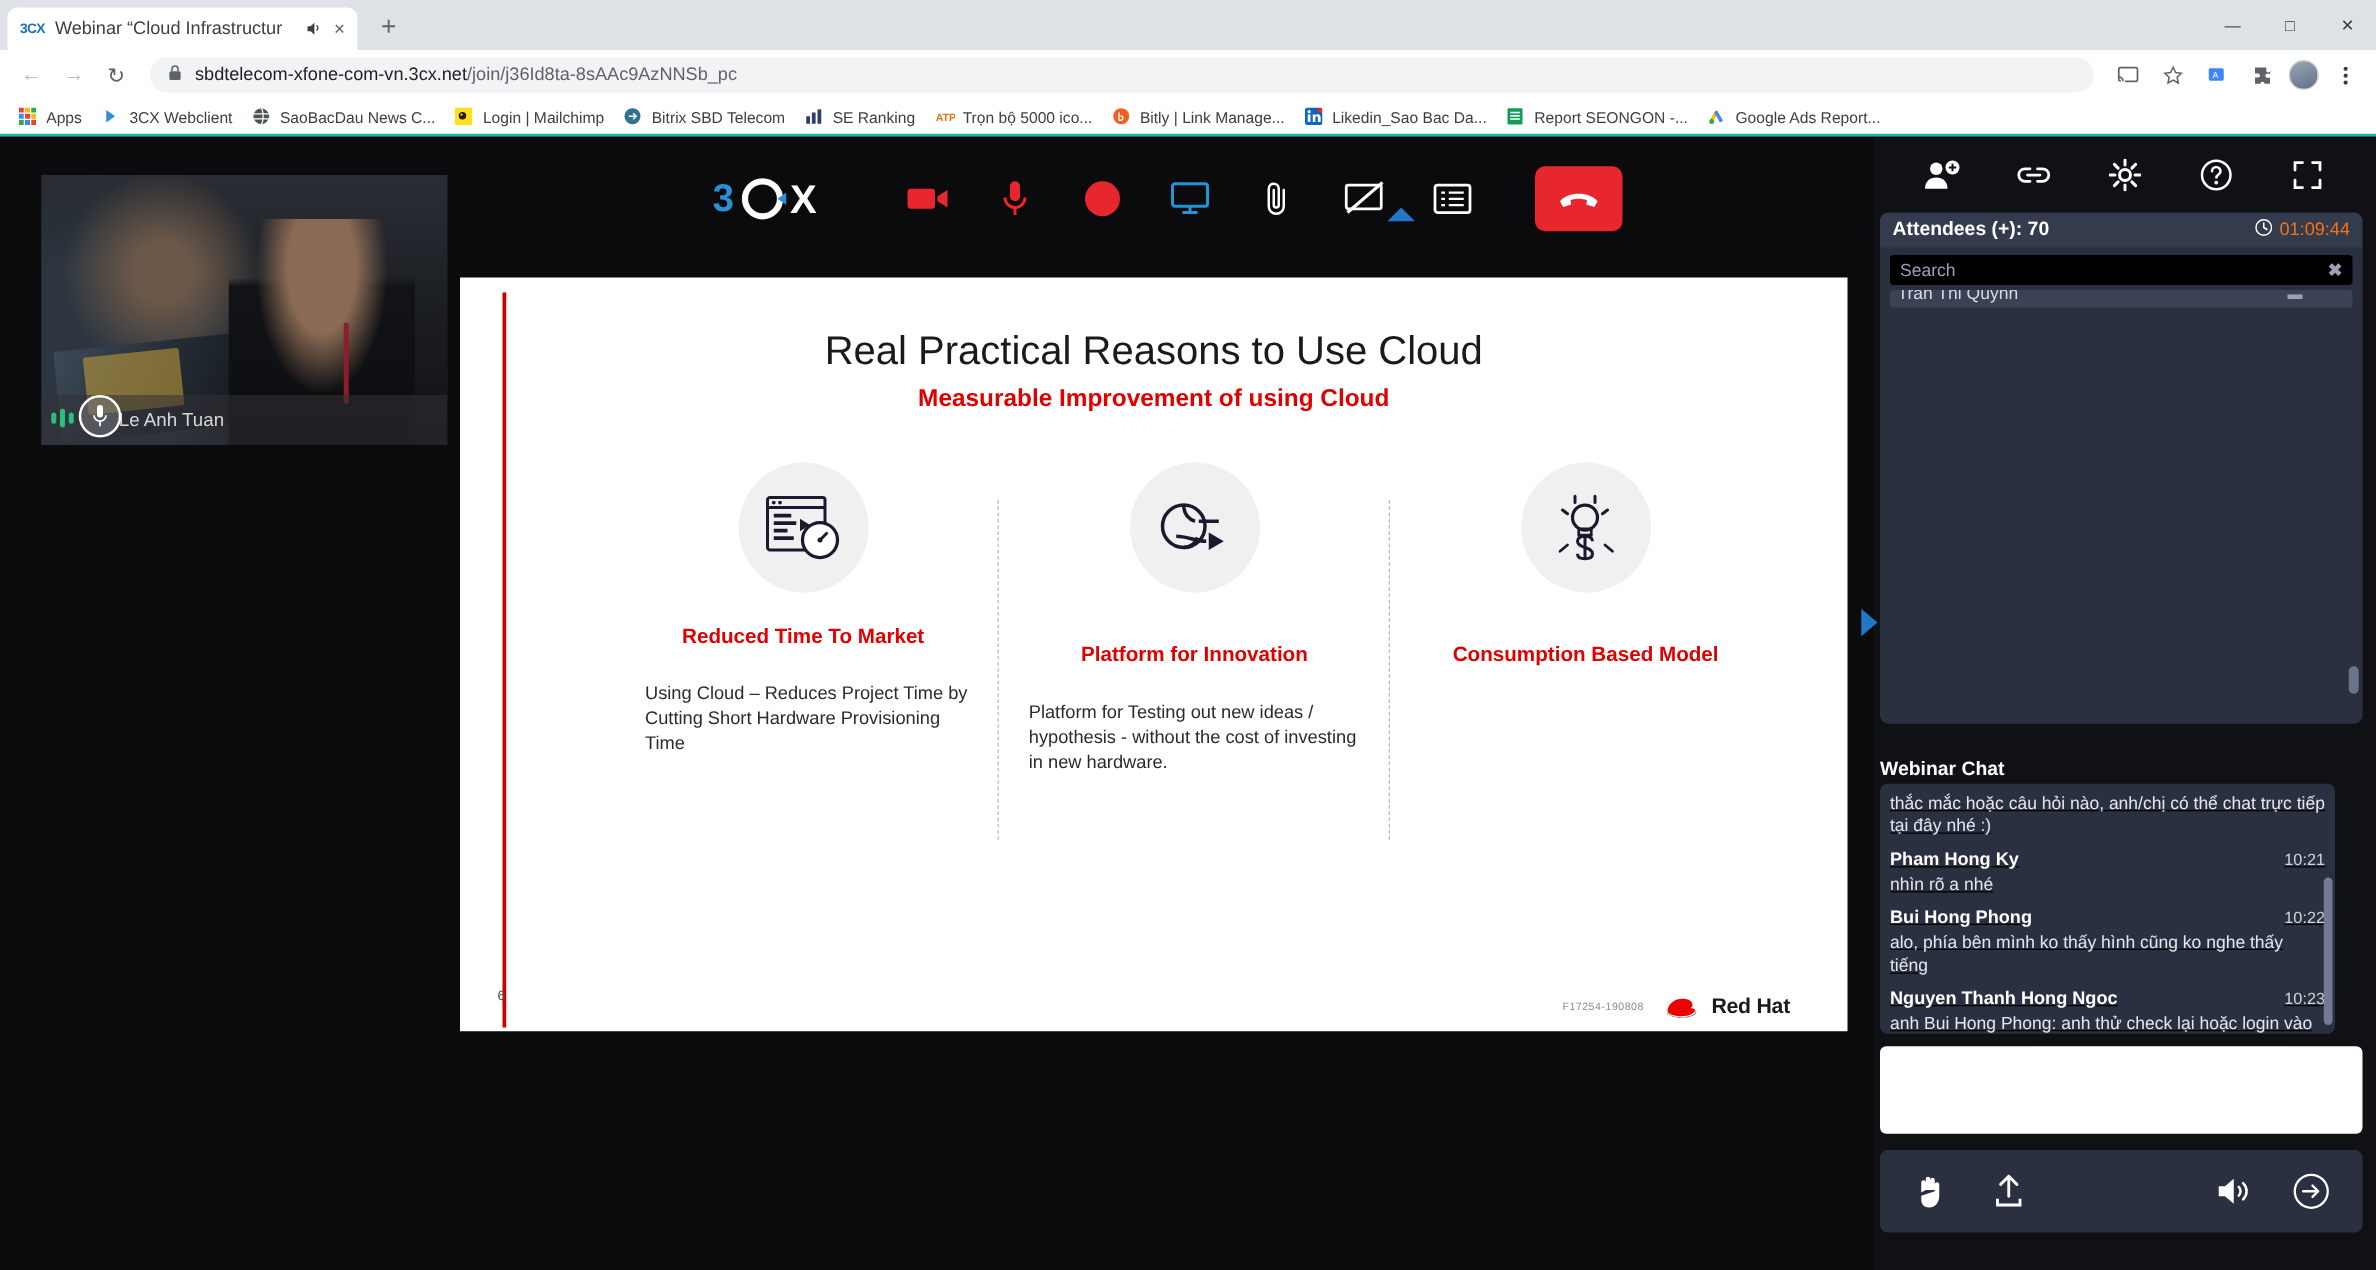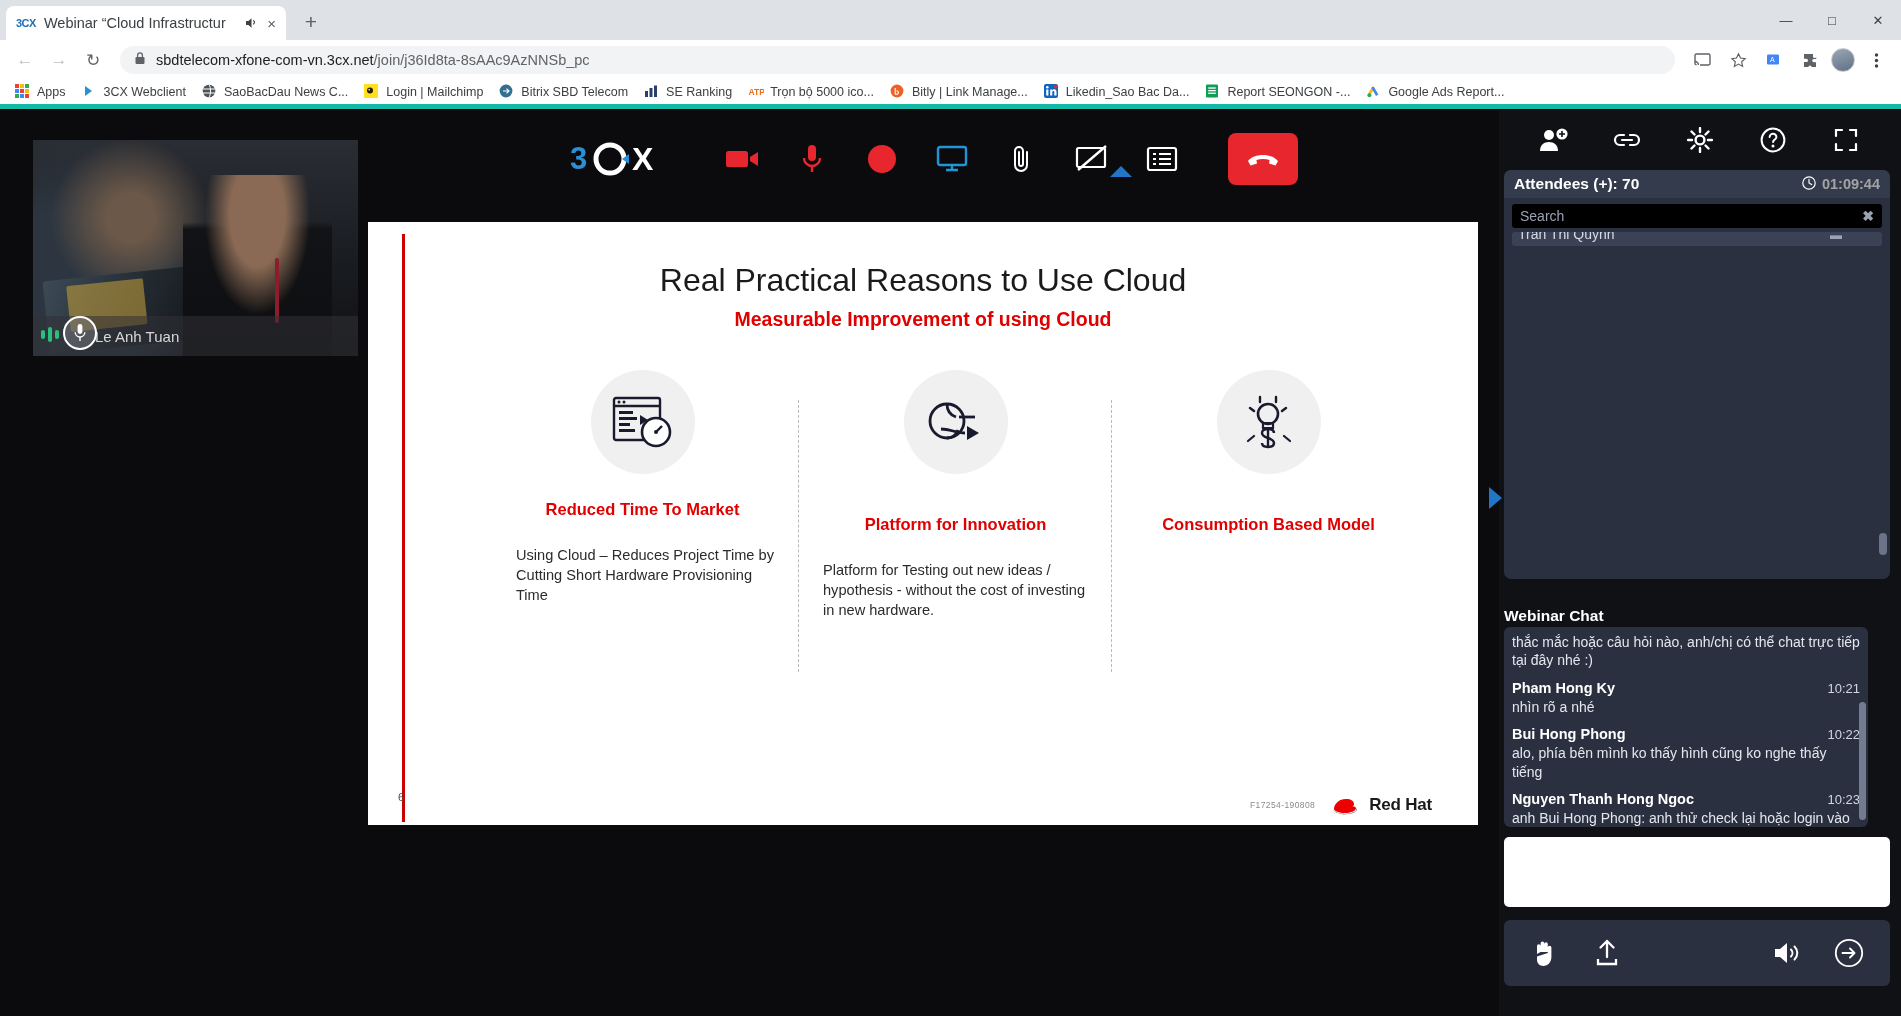--- a/index.html
+++ b/index.html
@@ -63,21 +63,21 @@
   .url-text .dim2 { color: #5f6368; }
   .omni-right { display: flex; align-items: center; gap: 6px; flex: 0 0 auto; }
   .avatar-circ {
     width: 24px; height: 24px; border-radius: 50%;
     background: linear-gradient(160deg,#9aa7b5,#5f7184); flex: 0 0 auto;
     border: 1px solid #c8ccd0;
   }
 
   .bookmarks {
     height: 29px; background: #fff; display: flex; align-items: center;
-    padding: 0 8px; gap: 2px; border-bottom: 5px solid #14b8a6;
+    padding: 0 8px; gap: 2px; border-bottom: 2px solid #14b8a6;
     overflow: hidden;
   }
   .bm {
     display: flex; align-items: center; gap: 6px; padding: 3px 7px;
     border-radius: 4px; cursor: pointer; flex: 0 0 auto;
   }
   .bm-label { font-size: 12.5px; color: #3c4043; white-space: nowrap; }
   .bm-ico { width: 16px; height: 16px; flex: 0 0 auto; display: block; }
 
   
@@ -225,21 +225,21 @@
 
   .attendees-box {
     position: absolute; left: 5px; top: 60px; width: 386px; height: 409px;
     background: #2b3040; border-radius: 7px; overflow: hidden;
   }
   .att-head {
     height: 28px; background: #343b4d; display: flex; align-items: center;
     justify-content: space-between; padding: 0 10px;
   }
   .att-title { color: #fff; font-size: 15.5px; font-weight: 700; }
-  .att-timer { color: #a3a3a3; font-size: 14.5px; display: flex; align-items: center; gap: 6px; font-weight: bold; }
+  .att-timer { color: #f97316; font-size: 14.5px; display: flex; align-items: center; gap: 6px; }
   .att-search {
     margin: 6px 8px 0 8px; height: 24px; background: #000000; border-radius: 3px;
     display: flex; align-items: center; padding: 0 8px; justify-content: space-between;
   }
   .att-search span { color: #9aa2b4; font-size: 14px; }
   .att-search .x { color: #9aa2b4; font-size: 14px; cursor: pointer; font-weight: bold; }
   .att-row-partial {
     margin: 4px 8px 0 8px; height: 14px; background: #3b4256; border-radius: 3px; position: relative;
     overflow: hidden;
   }
@@ -256,21 +256,21 @@
     position: absolute; left: -10px; top: 377px;
     width: 0; height: 0; border-top: 11px solid transparent; border-bottom: 11px solid transparent;
     border-left: 13px solid #2176c7;
   }
 
   .chat-title {
     position: absolute; left: 5px; top: 497px; color: #fff; font-size: 15.5px; font-weight: 700;
   }
   .chat-box {
     position: absolute; left: 5px; top: 517px; width: 364px; height: 200px;
-    background: #2b3040; border-radius: 6px; overflow: hidden; padding: 0 8px;
+    background: #2b3040; border-radius: 6px; overflow: hidden; padding: 0 8px; text-decoration: underline;
   }
   .chat-list { position: relative; }
   .msg { margin-top: 10px; }
   .msg-head { display: flex; justify-content: space-between; align-items: baseline; }
   .msg-name { color: #fff; font-size: 14.5px; font-weight: 700; }
   .msg-time { color: #d2d6e0; font-size: 13px; margin-left: 36px; }
   .msg-text { color: #e4e7ee; font-size: 14px; line-height: 1.32; margin-top: 2px; }
   .msg.partial { margin-top: 0; padding-top: 4px; }
   .chat-scroll {
     position: absolute; right: 2px; top: 75px; width: 7px; height: 118px;

